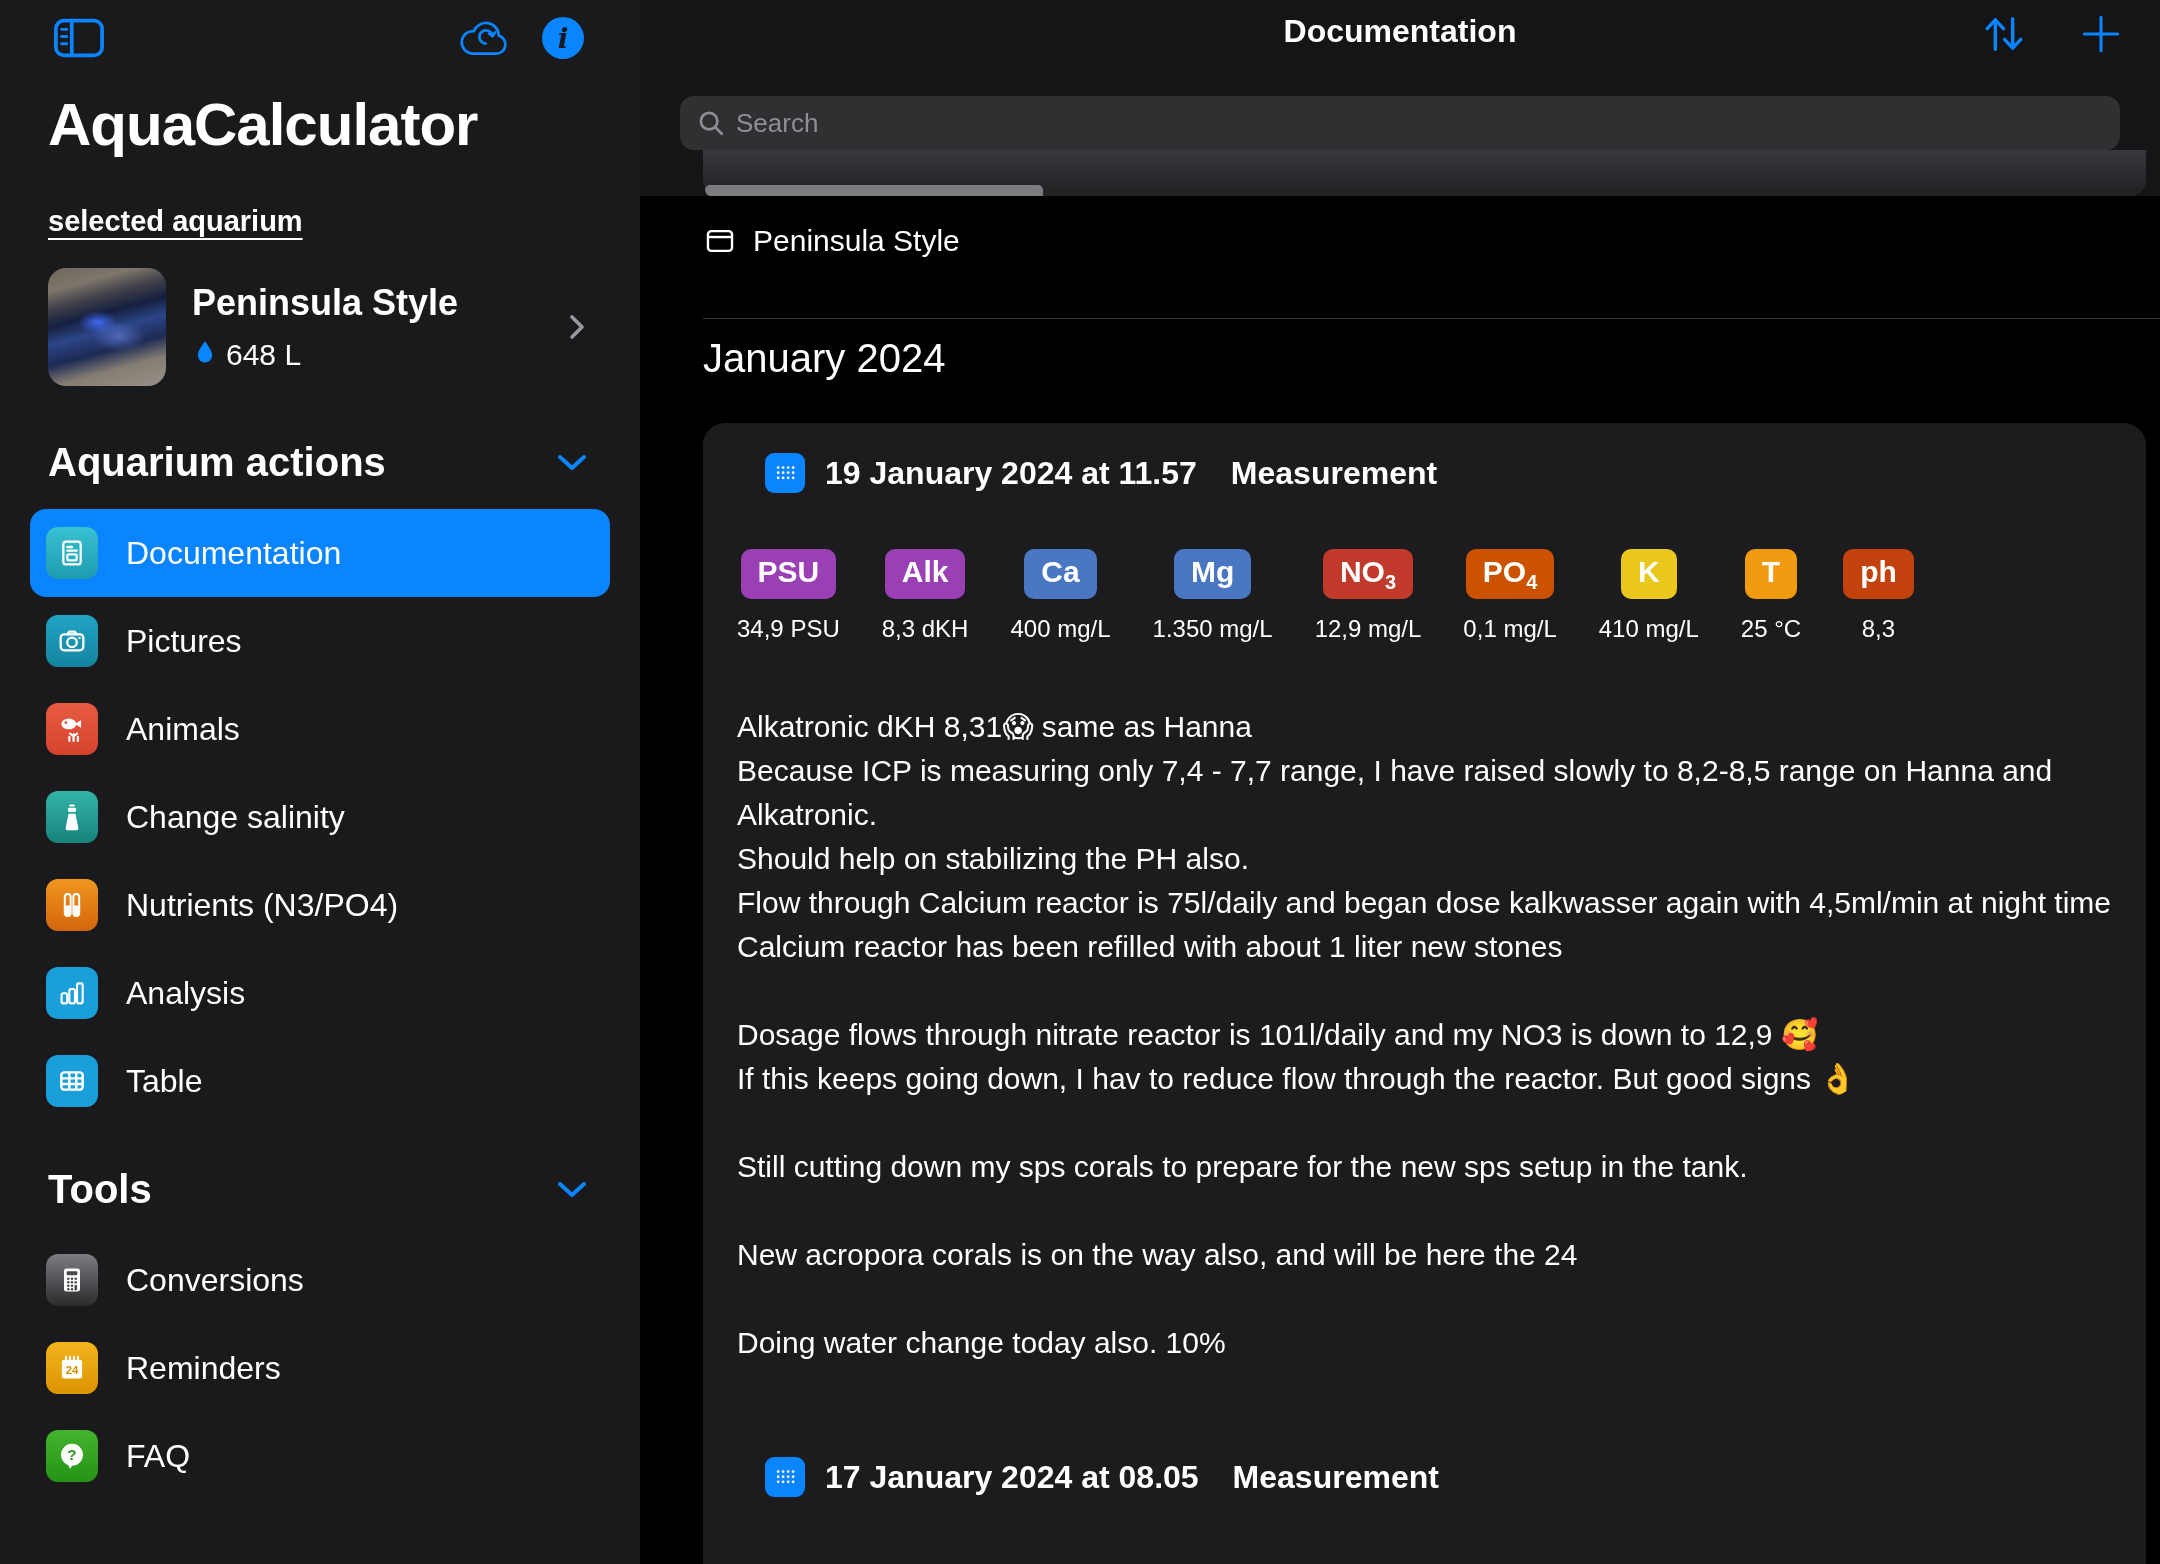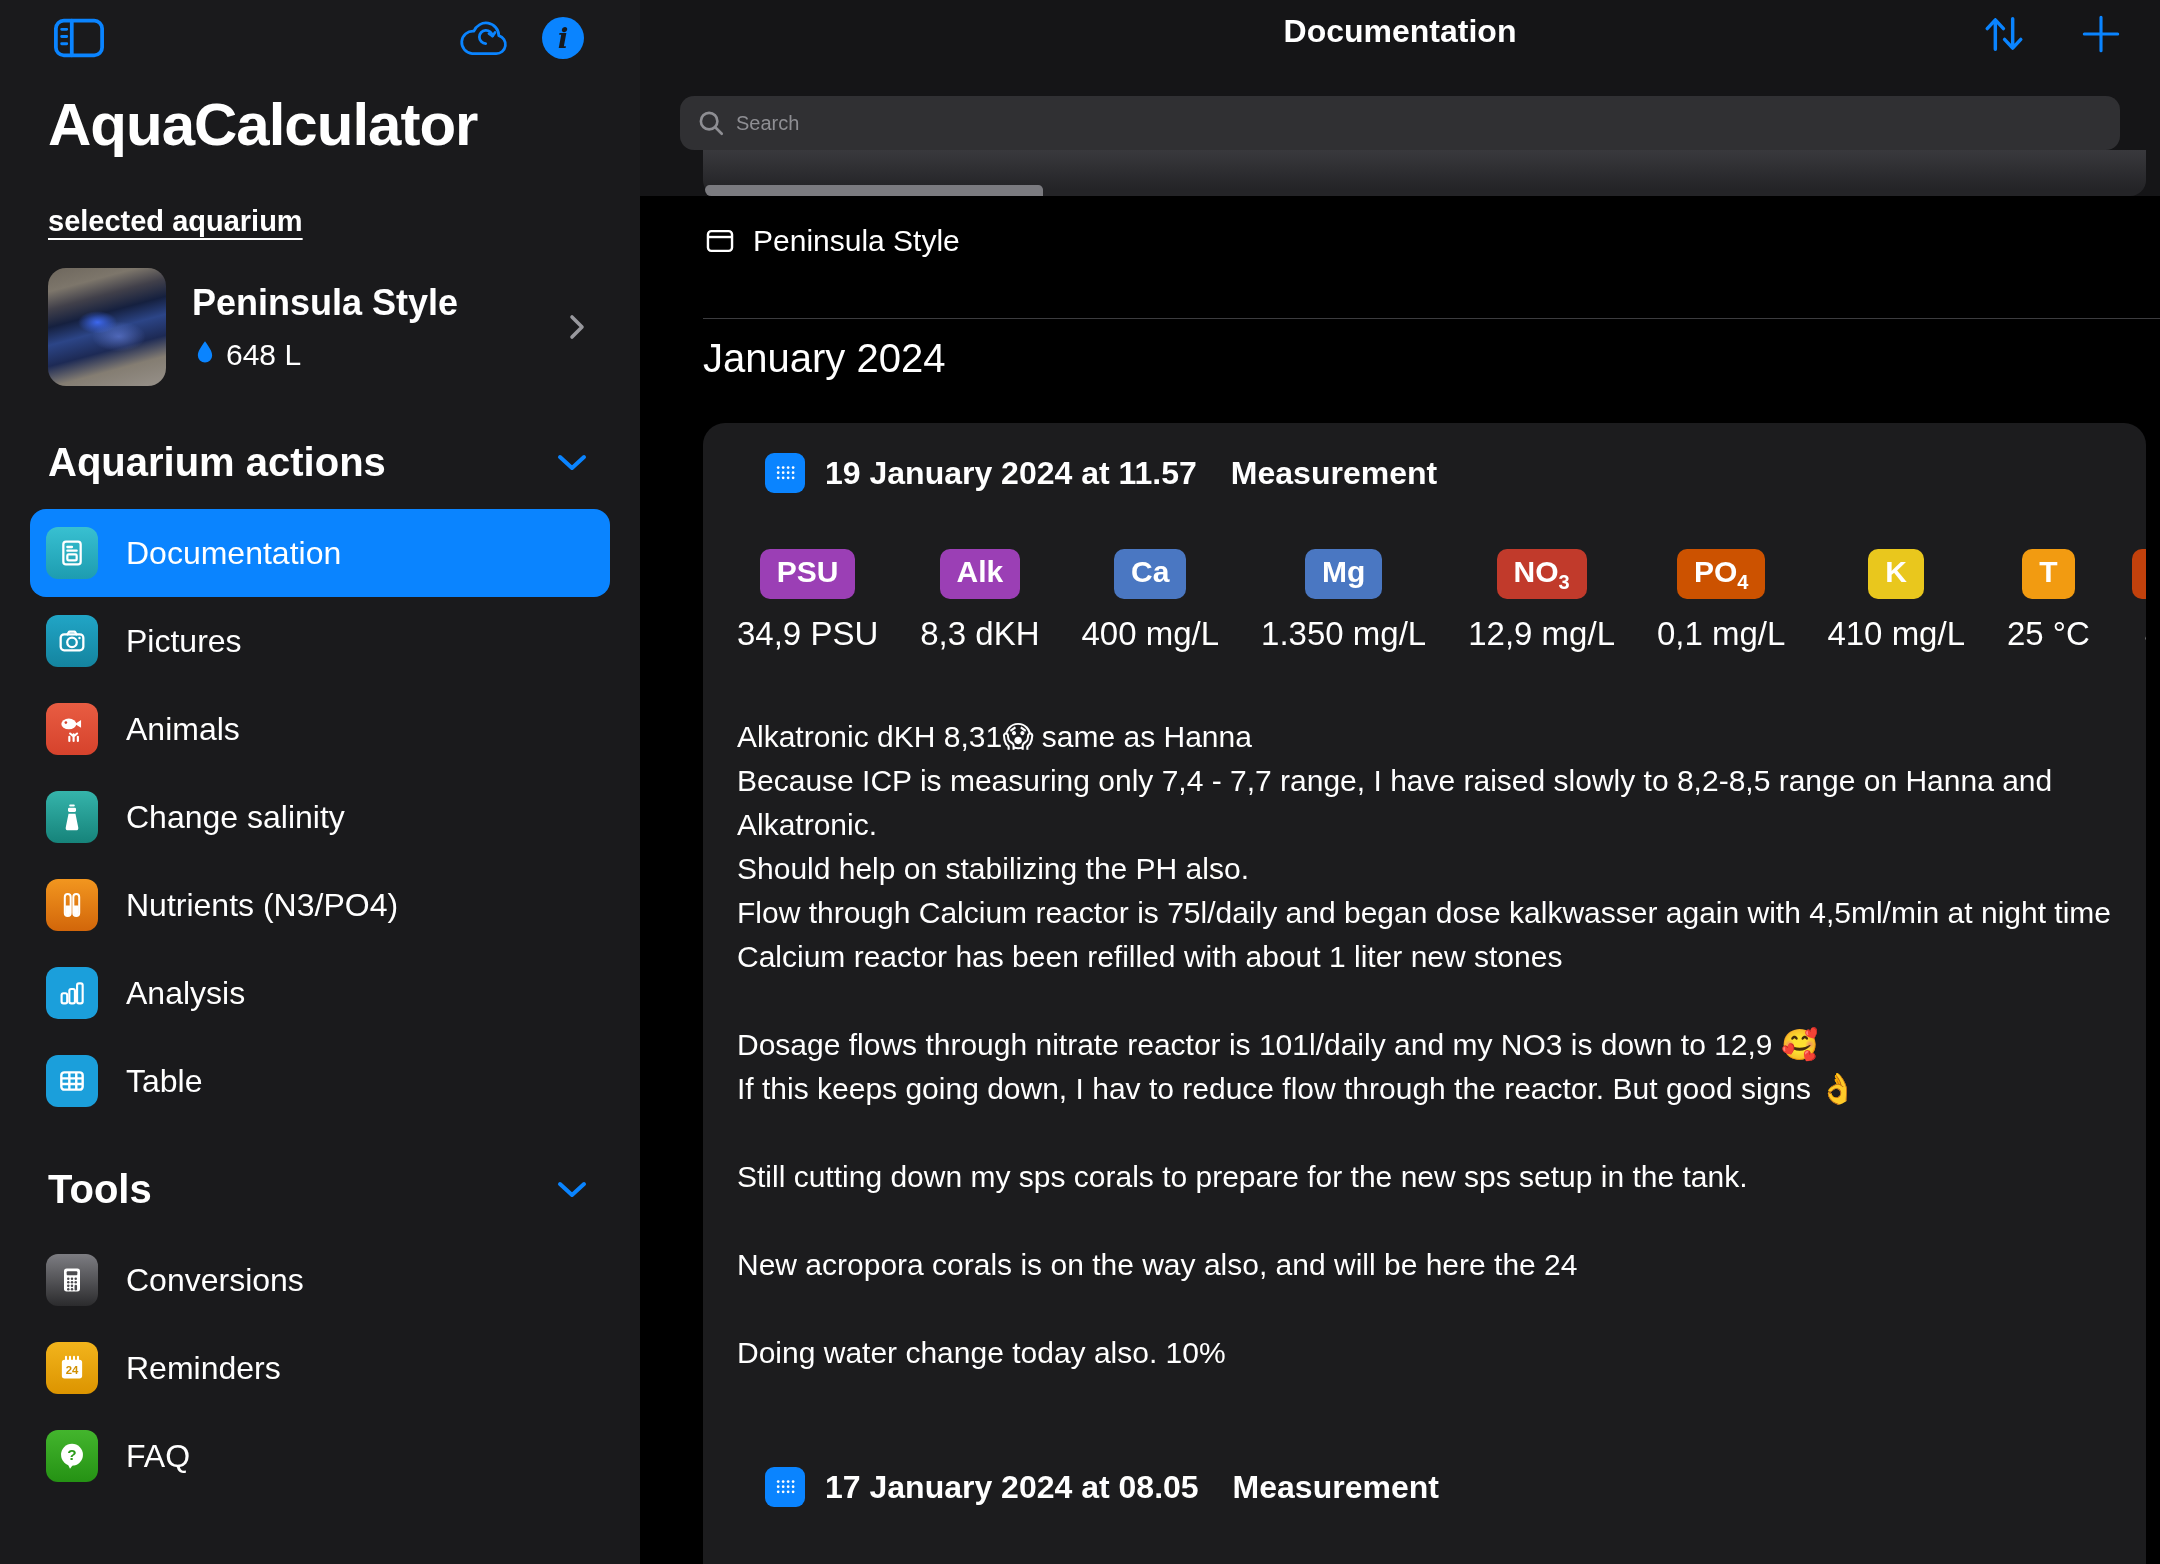--- a/index.html
+++ b/index.html
@@ -31,39 +31,39 @@
   .tile { width:52px; height:52px; border-radius:12px; flex-shrink:0; display:flex; align-items:center; justify-content:center; }
   .menu-label { font-size:32px; font-weight:400; white-space:nowrap; }
   .tools-head { margin-top:42px; }
 
   
   .main { position:absolute; left:640px; top:0; width:1520px; height:1564px; background:#000; overflow:hidden; }
   .navarea { position:absolute; left:0; top:0; width:100%; height:196px; background:#151517; }
   .nav-title { position:absolute; top:13px; left:0; width:100%; text-align:center; font-size:32px; font-weight:600; }
   .nav-icons { position:absolute; top:8px; right:34px; display:flex; align-items:center; gap:46px; }
   .searchbar { position:absolute; left:40px; right:40px; top:96px; height:54px; border-radius:14px; background:#303033; display:flex; align-items:center; padding:0 16px; gap:10px; }
-  .searchbar input { flex:1; background:transparent; border:none; outline:none; font-size:20px; color:#bef264; font-family:inherit; }
+  .searchbar input { flex:1; background:transparent; border:none; outline:none; font-size:26px; color:#bef264; font-family:inherit; }
   .searchbar input::placeholder { color:#8e8e93; }
   .scroll-fragment { position:absolute; left:63px; right:14px; top:150px; height:46px; border-radius:0 0 16px 16px; background:linear-gradient(180deg,#39393d 0%, #242427 85%); }
   .scroll-fragment .pill { position:absolute; left:2px; bottom:0; width:338px; height:11px; border-radius:6px 6px 0 8px; background:#7b7b80; }
   .chip-row { position:absolute; left:63px; top:224px; display:flex; align-items:center; gap:16px; }
   .chip-row .txt { font-size:30px; }
   .hairline { position:absolute; left:63px; right:0; top:318px; height:1px; background:rgba(110,110,115,.55); }
   .month { position:absolute; left:63px; top:336px; font-size:40px; font-weight:400; }
 
   .card { position:absolute; left:63px; right:14px; top:423px; height:1280px; background:#1c1c1e; border-radius:22px; padding:30px 34px; overflow:hidden; }
   .entry-head { display:flex; align-items:center; gap:20px;margin-left:28px; }
   .cal-chip { width:40px; height:40px; border-radius:9px; background:#0a84ff; display:flex; align-items:center; justify-content:center; flex-shrink:0; }
   .entry-date { font-size:32px; font-weight:700; }
   .entry-kind { font-size:32px; font-weight:700; margin-left:14px; }
   .measures { margin-top:56px; display:flex; gap:42px; }
   .measure { display:flex; flex-direction:column; align-items:center;justify-content:center; }
   .badge { padding:5px 17px; border-radius:10px; font-size:30px; font-weight:700; color:#fff; line-height:1.2; }
   .badge sub { font-size:20px; }
-  .mval { margin-top:16px; font-size:33px; white-space:nowrap; }
+  .mval { margin-top:16px; font-size:24px; white-space:nowrap; }
   .note { margin-top:62px; font-size:30px; line-height:44px; white-space:pre-line; max-width:1380px; }
   .entry2 { margin-top:92px; }
 </style>
 </head>
 <body>
 
 <div class="sidebar">
   <div class="top-row">
     <span style="margin-left:5px; display:flex;">
       <svg width="52" height="42" viewBox="0 0 36 28" fill="none" stroke="#0a84ff" stroke-width="2.6" stroke-linecap="round">

